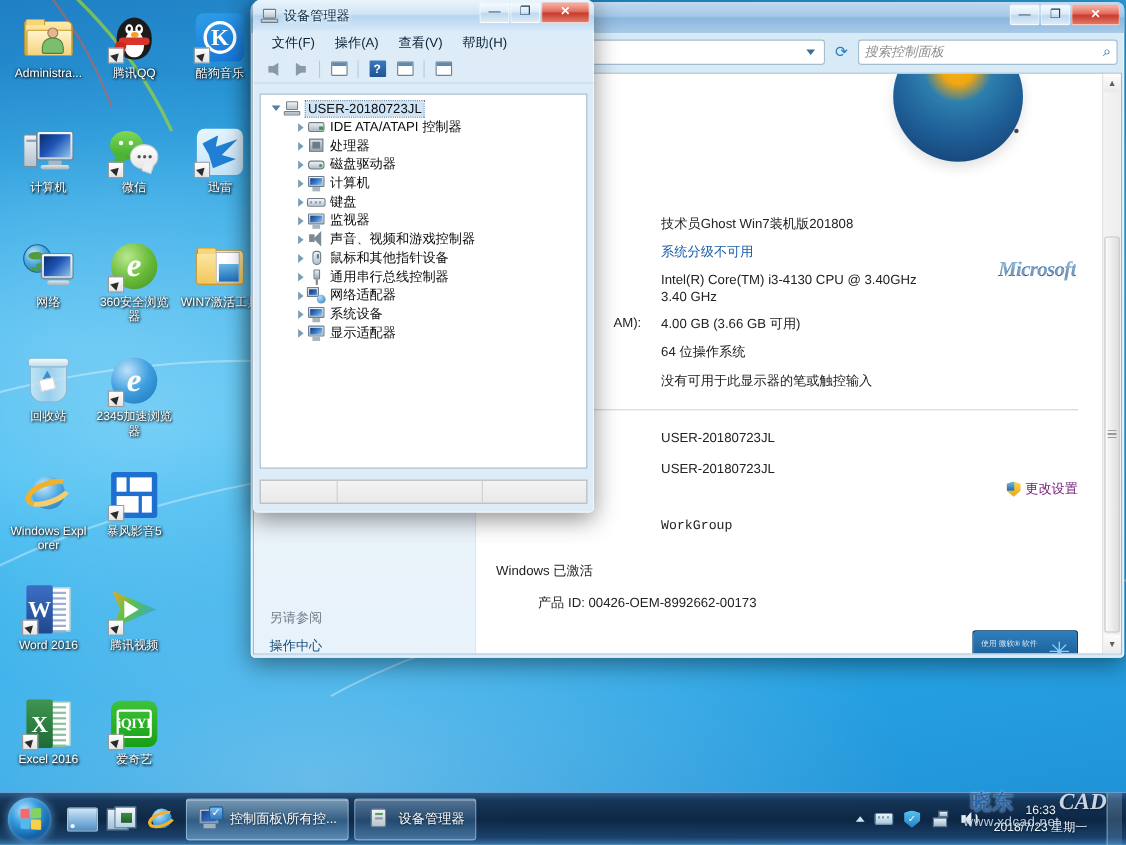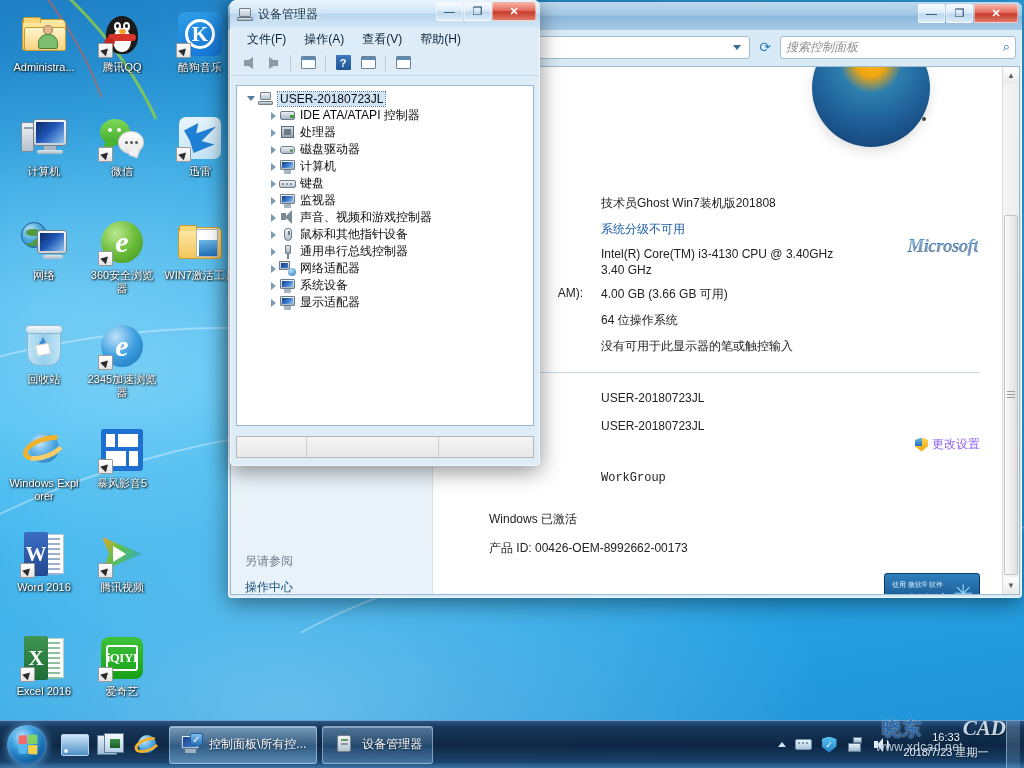--- a/index.html
+++ b/index.html
@@ -467,21 +467,21 @@
     position:absolute; right: 24px; top: 168px;
     font-family:"Liberation Serif", serif;
     font-weight:bold; font-style:italic; font-size:19px;
     letter-spacing:-0.6px;
     background: linear-gradient(#7fb4dd 0%, #2b6aa8 40%, #17477f 70%, #4b8cc4 100%);
     -webkit-background-clip: text; background-clip: text; color: transparent;
     text-shadow: 0 1px 0 rgba(255,255,255,0.4);
   }
   .changelink {
     position:absolute; right: 22px;
-    color:#8b5cf6; font-size:12px; display:flex;align-items:center;gap:4px;font-family:Liberation Serif, serif;
+    color:#701a75; font-size:12px; display:flex;align-items:center;gap:4px;font-family:Liberation Serif, serif;
   }
   .shield {
     width:13px;height:14px;
     background: linear-gradient(#ffd24d,#e8a712);
     clip-path: polygon(50% 0%, 100% 18%, 100% 62%, 50% 100%, 0% 62%, 0% 18%);
     position:relative;
   }
   .shield::after{
     content:"";position:absolute;left:0;top:0;width:50%;height:62%;
     background: linear-gradient(#6fb9e8,#1f6fb4);
@@ -1060,21 +1060,21 @@
           <div class="cp-row" style="margin-bottom:38px;">
             <div class="k"></div>
             <div class="v">USER-20180723JL</div>
           </div>
           <div class="cp-row" style="margin-bottom:26px;font-family:Liberation Mono, monospace;">
             <div class="k"></div>
             <div class="v">WorkGroup</div>
           </div>
 
 
-          <div class="cp-row" style="margin-bottom:12px;">
+          <div class="cp-row" style="margin-bottom:12px;flex-direction:column;">
             <div class="k" style="width:38px;"></div>
             <div class="v">Windows 已激活</div>
           </div>
           <div class="cp-row">
             <div class="k" style="width:38px;"></div>
             <div class="v">产品 ID: 00426-OEM-8992662-00173</div>
           </div>
 
           <div class="ms-logo">Microsoft</div>
 

